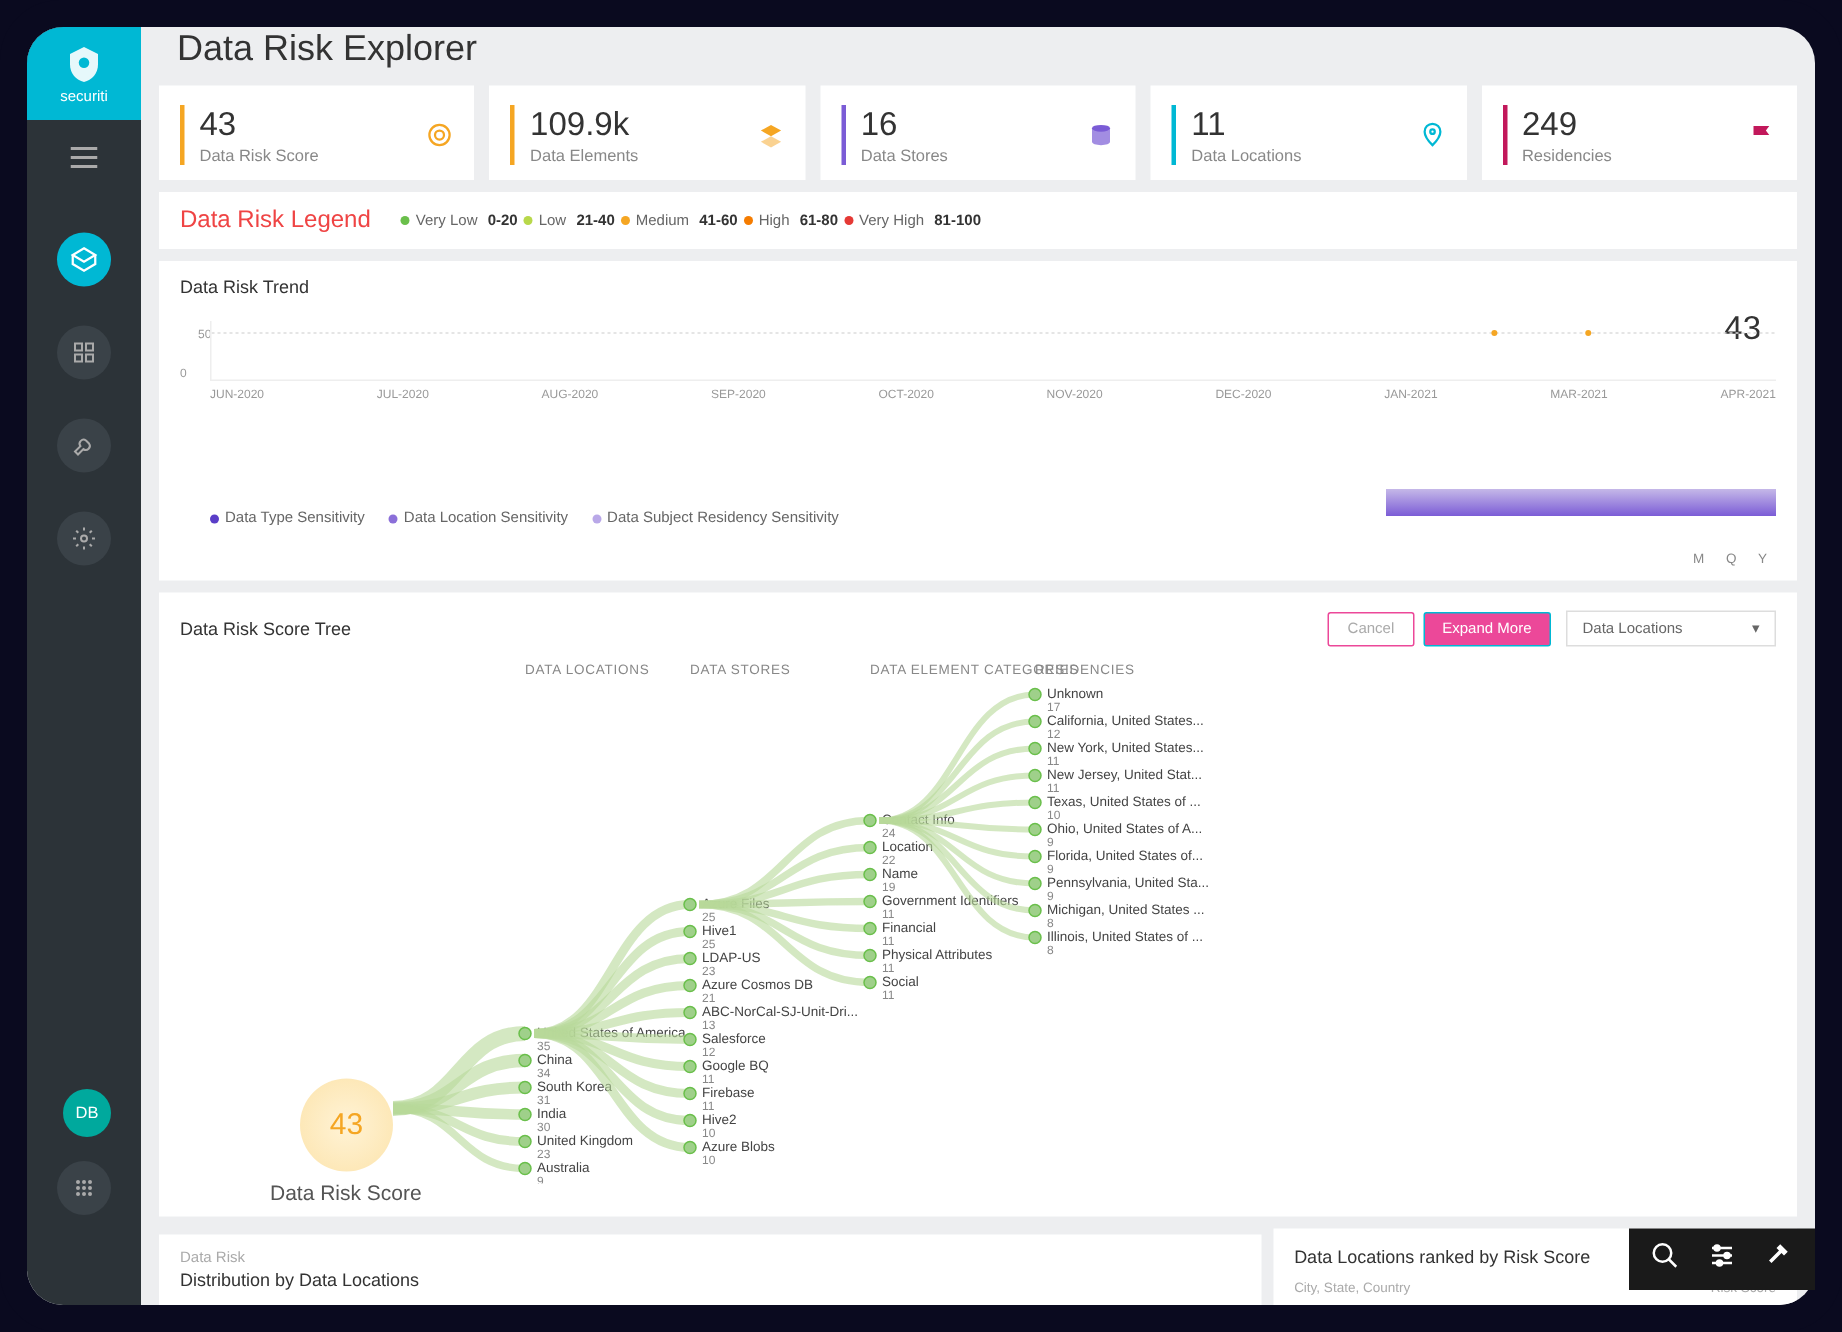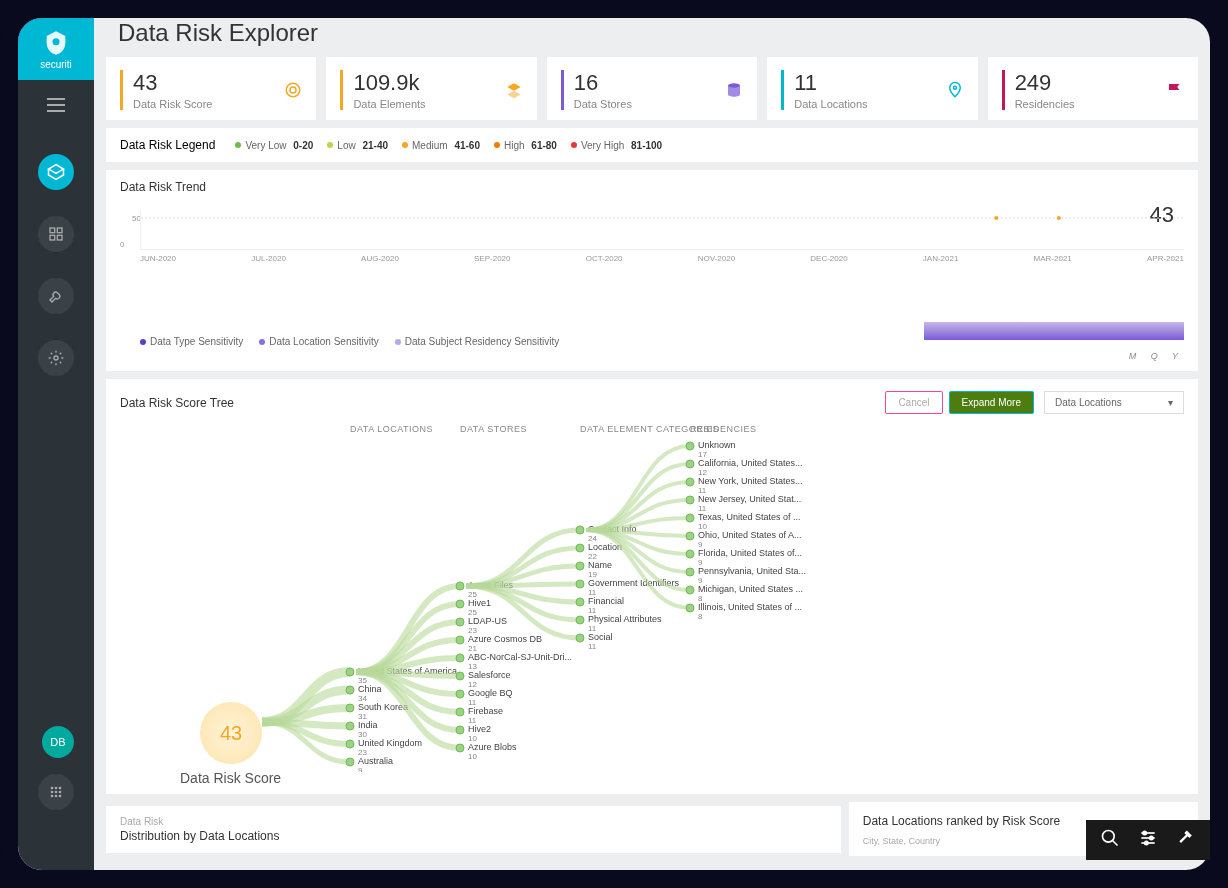--- a/index.html
+++ b/index.html
@@ -24,37 +24,37 @@
   .kpi:nth-child(1) .kpi-text { border-left-color: #f5a623; }
   .kpi:nth-child(2) .kpi-text { border-left-color: #f5a623; }
   .kpi:nth-child(3) .kpi-text { border-left-color: #7b5cd6; }
   .kpi:nth-child(4) .kpi-text { border-left-color: #00b8d4; }
   .kpi:nth-child(5) .kpi-text { border-left-color: #c2185b; }
   .kpi-val { font-size: 22px; color: #333; }
   .kpi-lbl { font-size: 11px; color: #888; margin-top: 2px; }
   .kpi-icon { width: 18px; height: 18px; }
   .panel { background: white; margin: 0 12px 8px; padding: 10px 14px; font-size: 11px; color: #333; }
   .legend-row { display: flex; align-items: center; gap: 14px; }
-  .legend-title { font-size: 12px; color: #000000; margin-right: 6px; }
+  .legend-title { font-size: 16px; color: #ef4444; margin-right: 6px; }
   .legend-item { display: flex; align-items: center; gap: 4px; font-size: 10px; color: #666; }
   .dot { width: 6px; height: 6px; border-radius: 50%; }
   .trend-panel { background: white; margin: 0 12px 8px; padding: 10px 14px; position: relative; }
   .trend-title { font-size: 12px; color: #333; margin-bottom: 16px; }
   .trend-chart { height: 90px; position: relative; }
   .trend-plot { margin-left: 20px; height: 40px; border-left: 1px solid #eee; border-bottom: 1px solid #eee; position: relative; }
   .trend-xlabels { display: flex; justify-content: space-between; margin-left: 20px; font-size: 8px; color: #999; margin-top: 4px; }
   .trend-big { position: absolute; right: 10px; top: -8px; font-size: 22px; color: #333; }
   .trend-band { position: absolute; right: 0; width: 260px; height: 18px; background: linear-gradient(to bottom, #c5b8e8, #7b5cd6); bottom: -40px; }
   .trend-legend { display: flex; gap: 16px; font-size: 9px; color: #888; margin-top: 36px; margin-left: 20px; }
-  .trend-ctrl { text-align: right; font-size: 9px; color: #888; margin-top: 4px; letter-spacing: 6px; font-style: italic; }
+  .trend-ctrl { text-align: right; font-size: 9px; color: #888; margin-top: 16px; letter-spacing: 6px; }
   .tree-panel { background: white; margin: 0 12px 8px; padding: 12px 14px; position: relative; }
   .tree-header { display: flex; align-items: center; margin-bottom: 8px; }
   .tree-title { font-size: 12px; color: #333; flex: 1; }
   .btn { font-size: 10px; padding: 5px 12px; border: 1px solid #ec4899; background: white; color: #aaa; border-radius: 2px; cursor: pointer; margin-left: 6px; }
-  .btn.primary { background: #4d7c0f; color: white; border-color: #00b8d4; }
+  .btn.primary { background: #ec4899; color: white; border-color: #00b8d4; }
   .select { font-size: 10px; padding: 5px 10px; border: 1px solid #ddd; background: white; color: #666; margin-left: 10px; width: 140px; display: flex; justify-content: space-between; align-items: center; cursor: pointer; }
   .tree-svg { width: 100%; height: 350px; }
   .tree-col-headers { display: flex; font-size: 9px; color: #888; letter-spacing: 0.5px; }
   .tree-col-headers span { position: absolute; }
   .root-badge { position: absolute; left: 80px; top: 280px; width: 62px; height: 62px; border-radius: 50%; background: radial-gradient(circle, #fff3d6 0%, #fde8b8 70%, transparent 100%); display: flex; align-items: center; justify-content: center; color: #f5a623; font-size: 20px; font-weight: 500; }
   .root-label { position: absolute; left: 60px; top: 348px; font-size: 14px; color: #555; }
   .node-label { font-size: 9px; fill: #444; }
   .node-val { font-size: 8px; fill: #888; }
   .bottom-row { display: flex; gap: 8px; margin: 0 12px 0; align-items: center; }
   .bottom-panel { background: white; padding: 10px 14px; font-size: 11px; }
@@ -184,21 +184,21 @@
             </div>
         <svg class="kpi-icon" viewBox="0 0 24 24" fill="#c2185b">
               <path d="M4 3v18M4 4h14l-3 4 3 4H4"></path>
             </svg>
       </div>
     </div>
 
     <div class="panel">
       <div class="legend-row">
         <span class="legend-title">Data Risk Legend</span>
-        <span id="legend-items" style="display: inline-flex; gap: 14px;">
+        <span id="legend-items" style="display: inline-flex; gap: 4px;">
               <span class="legend-item"><span class="dot" style="background:#6abf4b"></span>Very Low&nbsp;<b style="color:#333">0-20</b></span>
               <span class="legend-item"><span class="dot" style="background:#b8d84a"></span>Low&nbsp;<b style="color:#333">21-40</b></span>
               <span class="legend-item"><span class="dot" style="background:#f5a623"></span>Medium&nbsp;<b style="color:#333">41-60</b></span>
               <span class="legend-item"><span class="dot" style="background:#f57c00"></span>High&nbsp;<b style="color:#333">61-80</b></span>
               <span class="legend-item"><span class="dot" style="background:#e53935"></span>Very High&nbsp;<b style="color:#333">81-100</b></span>
             </span>
       </div>
     </div>
 
     <div class="trend-panel">

